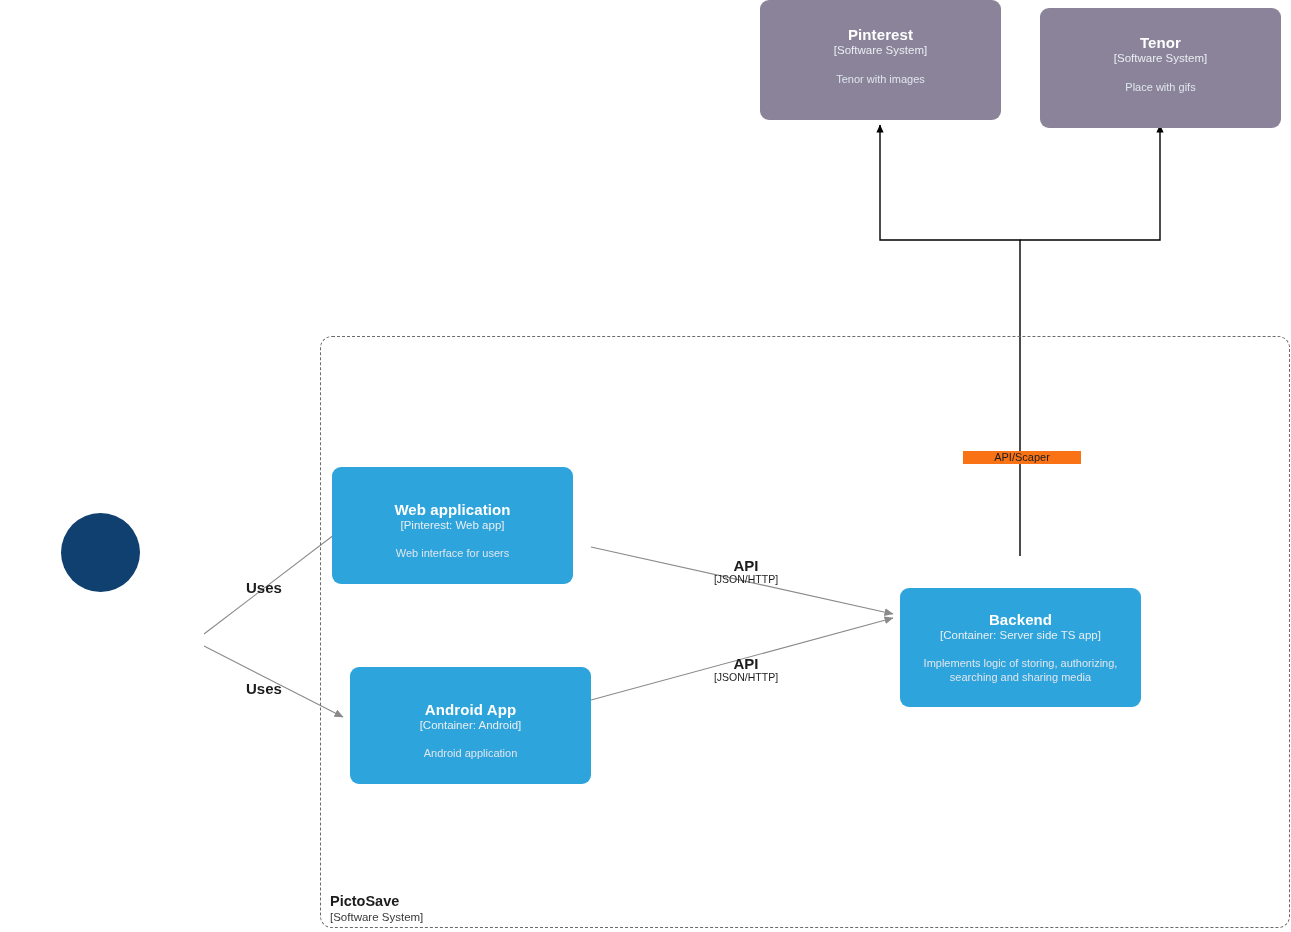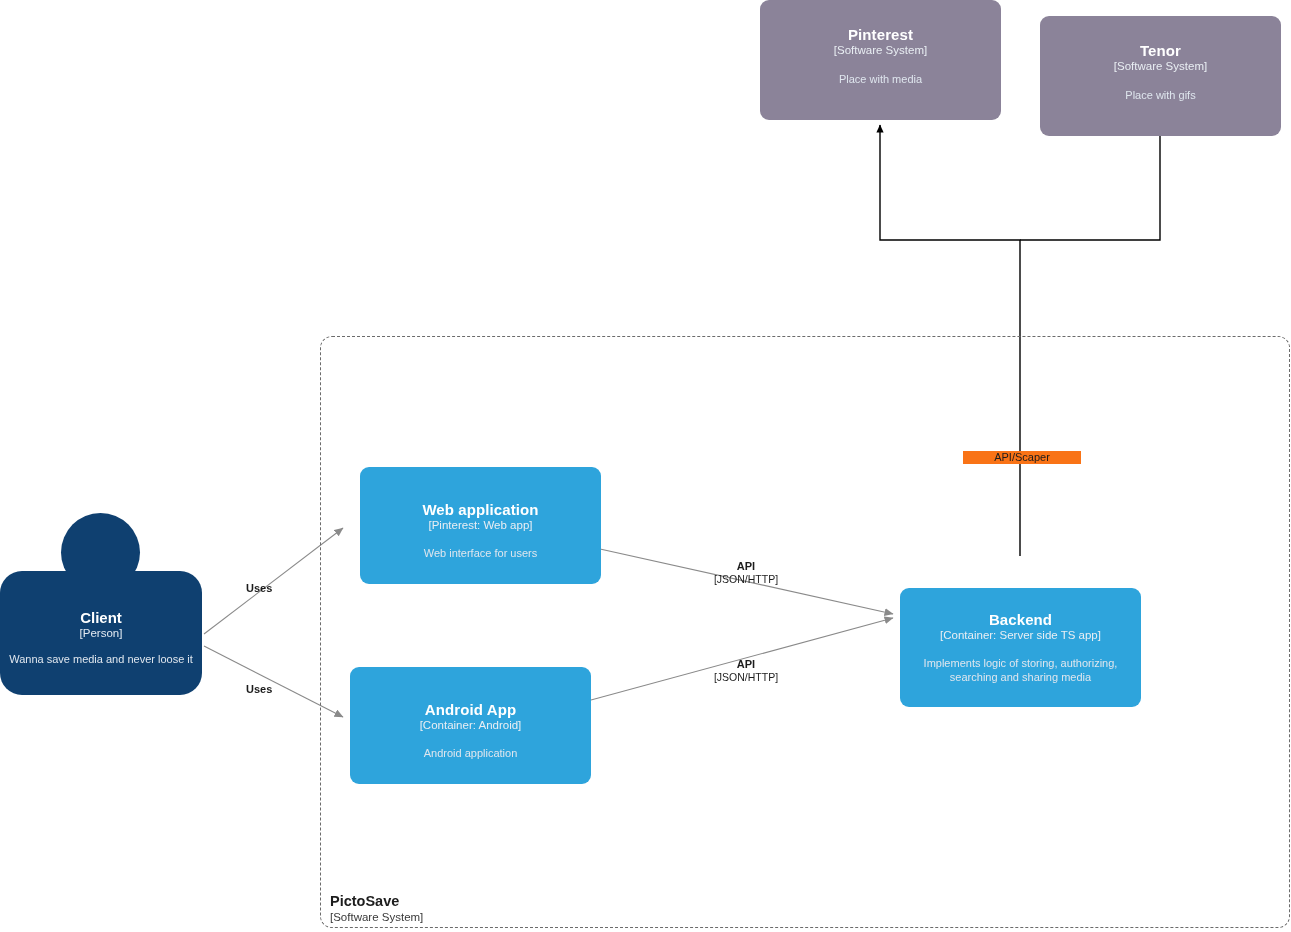--- a/index.html
+++ b/index.html
@@ -65,32 +65,32 @@
   
   .sys {
     background: #8b8399;
     width: 241px;
     height: 120px;
   }
   .sys .n-title { margin-top: 26px; }
   .sys .n-desc  { margin-top: 15px; }
 
   #sys-pinterest { left: 760px; top: 0px; }
-  #sys-tenor     { left: 1040px; top: 16px; text-align: right; }
+  #sys-tenor     { left: 1040px; top: 8px; text-align: right; }
 
   
   .container-box {
     background: #2ea4dc;
     width: 241px;
     height: 117px;
   }
   .container-box .n-title { margin-top: 34px; }
   .container-box .n-desc  { margin-top: 14px; }
 
-  #box-webapp  { left: 360px; top: 467px; }
+  #box-webapp  { left: 332px; top: 467px; }
   #box-android { left: 350px; top: 667px; }
   #box-backend { left: 900px; top: 588px; height: 119px; }
   #box-backend .n-title { margin-top: 23px; }
   #box-backend .n-desc  { margin-top: 14px; }
 
   
   #person-client {
     position: absolute;
     left: 0px;
     top: 513px;
@@ -160,21 +160,21 @@
   .edge-label {
     position: absolute;
     text-align: center;
     color: #1c1c1c;
     background: transparent;
     line-height: 12.5px;
     white-space: nowrap;
   }
   .edge-label .el-main {
     display: block;
-    font-size: 11px;
+    font-size: 15px;
     font-weight: bold;
   }
   .edge-label .el-sub {
     display: block;
     font-size: 10.5px;
     font-weight: normal;
   }
   .edge-label.plain .el-main { font-weight: normal; font-size: 11px; }
 
   #lbl-uses-web     { left: 246px; top: 582px; }
@@ -226,36 +226,31 @@
 
   <div id="boundary"></div>
   <div id="boundary-label">
     <div class="b-title">PictoSave</div>
     <div class="b-type">[Software System]</div>
   </div>
 
   <div id="sys-pinterest" class="node sys">
     <div class="n-title">Pinterest</div>
     <div class="n-type">[Software System]</div>
-    <div class="n-desc">Place with media</div>
+    <div class="n-desc">Tenor with images</div>
   </div>
 
   <div id="sys-tenor" class="node sys">
     <div class="n-title">Tenor</div>
     <div class="n-type">[Software System]</div>
     <div class="n-desc">Place with gifs</div>
   </div>
 
   <div id="person-client">
     <div class="p-head"></div>
-    <div class="p-body">
-      <div class="n-title">Client</div>
-      <div class="n-type">[Person]</div>
-      <div class="n-desc">Wanna save media and never loose it</div>
-    </div>
   </div>
 
   <div id="box-webapp" class="node container-box">
     <div class="n-title">Web application</div>
     <div class="n-type">[Pinterest: Web app]</div>
     <div class="n-desc">Web interface for users</div>
   </div>
 
   <div id="box-android" class="node container-box">
     <div class="n-title">Android App</div>

